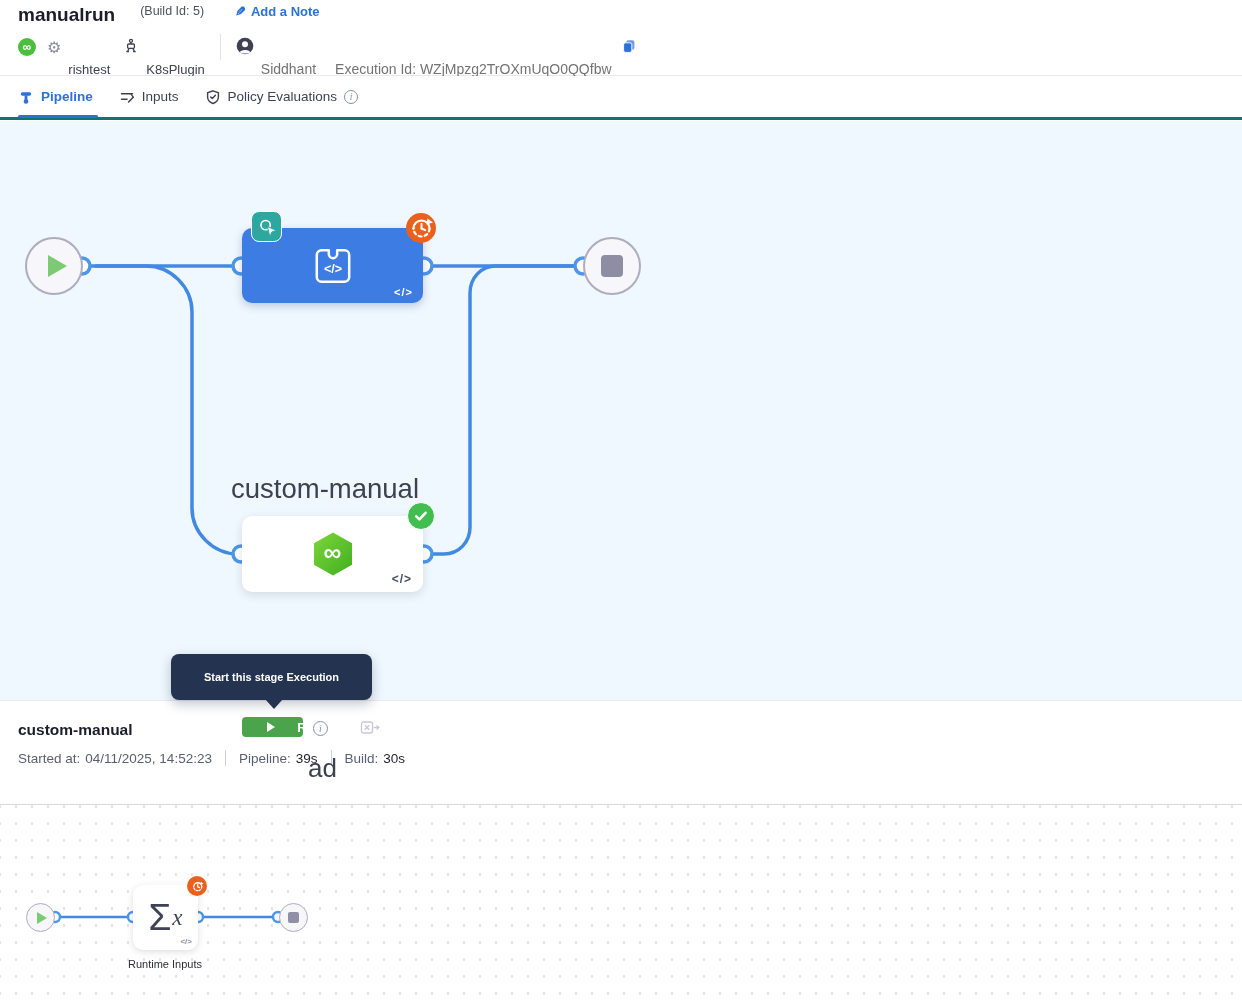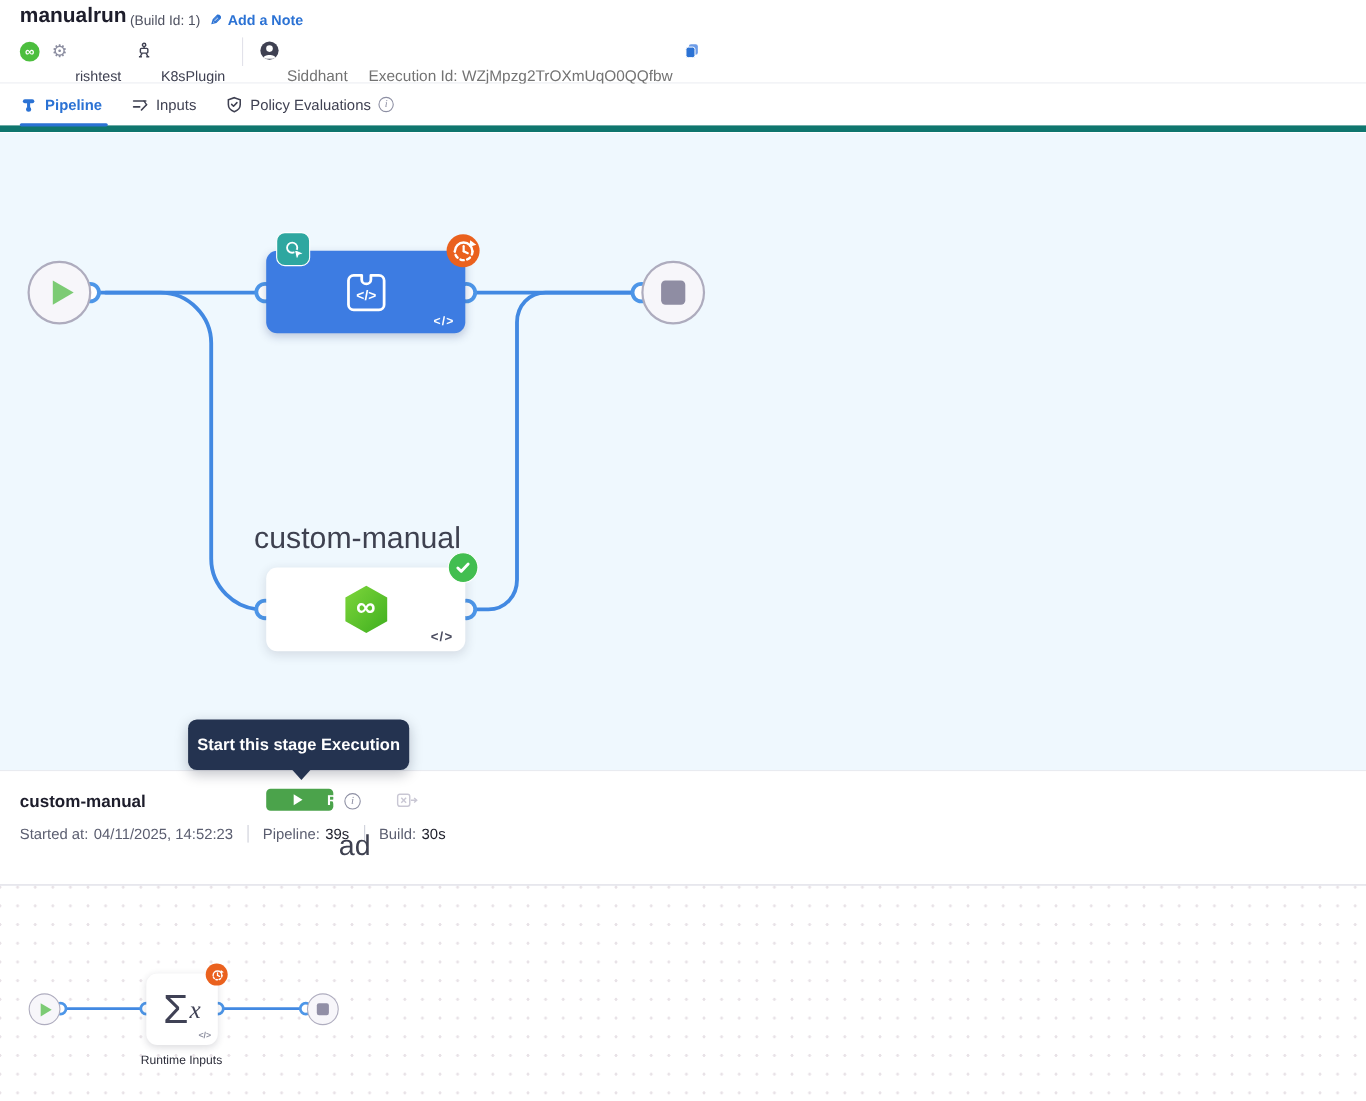--- a/index.html
+++ b/index.html
@@ -1,34 +1,34 @@
 <!DOCTYPE html>
 <html><head>
 <meta charset="utf-8">
 <style>
   * { margin:0; padding:0; box-sizing:border-box; }
   html,body { width:1242px; height:1001px; }
   body { font-family:"Liberation Sans", sans-serif; background:#fff; overflow:hidden; position:relative; }
 
   
   .hdr { position:absolute; top:0; left:0; width:1242px; height:76px; background:#fff; border-bottom:1px solid #E8EAF0; }
-  .hdr-row1 { position:absolute; top:4px; left:18px; display:flex; align-items:flex-end; gap:3px; }
+  .hdr-row1 { position:absolute; top:4px; left:18px; display:flex; align-items:flex-start; gap:25px; }
   .title { font-size:19px; font-weight:bold; color:#1D1D2B; }
   .buildid { font-size:12.5px; color:#4E5160; }
   .addnote { display:flex; align-items:center; gap:5px; color:#2B72D4; font-size:13px; font-weight:600; margin-left:6px; cursor:pointer; }
   .pencil { font-size:13px; color:#2B72D4; transform:scaleX(-1); }
   .hdr-row2 { position:absolute; top:33px; left:18px; height:28px; display:flex; align-items:center; font-size:13px; color:#3F4152; }
   .greenball { width:18px; height:18px; border-radius:50%; background:#4CBE3E; color:#fff; font-size:12px; font-weight:bold; display:flex; align-items:center; justify-content:center; line-height:1; }
   .gear { font-size:16px; color:#8B8DA0; margin-left:11px; }
   .r2txt { margin-left:7px;margin-top:44px; }
   .r2txt-lg { font-size:14px; color:#737373; }
   .vdiv { width:1px; height:26px; background:#E2E2EA; margin:0 15px 0 15px; }
 
   
-  .tabbar { position:absolute; top:76px; left:0; width:1242px; height:44px; background:#fff; border-bottom:6px solid #0f766e; display:flex; align-items:stretch; padding-left:18px; }
+  .tabbar { position:absolute; top:76px; left:0; width:1242px; height:44px; background:#fff; border-bottom:3px solid #0f766e; display:flex; align-items:stretch; padding-left:18px; }
   .tab { display:flex; align-items:center; gap:7px; font-size:13.5px; color:#3F4152; padding:0 13px; position:relative; cursor:pointer; }
   .tab:first-child { padding-left:0; }
   .tab.active { color:#2B72D4; font-weight:bold; }
   .tab.active::after { content:""; position:absolute; left:0; right:8px; bottom:-1px; height:3px; border-radius:2px; background:#2B72D4; }
   .infocircle { width:14px; height:14px; border:1.2px solid #8D8FA3; border-radius:50%; color:#8D8FA3; font-size:9.5px; display:flex; align-items:center; justify-content:center; font-style:italic; font-family:"Liberation Serif",serif; }
 
   
   .canvas { position:absolute; top:121px; left:0; width:1242px; height:579px; background:#EFF8FE; }
   .edges { position:absolute; top:0; left:0; }
   .roundnode { position:absolute; width:58px; height:58px; border-radius:50%; background:#F7F6FA; border:2px solid #AEACBE; display:flex; align-items:center; justify-content:center; }
@@ -40,21 +40,21 @@
   .codetag-d { position:absolute; right:11px; bottom:6px; color:#4B4D60; font-size:12px; font-weight:bold; letter-spacing:1px; }
   .badge-teal { position:absolute; left:9px; top:-17px; width:31px; height:31px; border-radius:8px; background:#2EA7A0; border:1.5px solid #fff; display:flex; align-items:center; justify-content:center; }
   .badge-orange { position:absolute; left:164px; top:-15px; width:30px; height:30px; border-radius:50%; background:#EA611E; display:flex; align-items:center; justify-content:center; }
   .badge-check { position:absolute; left:165px; top:-14px; width:28px; height:28px; border-radius:50%; background:#42BE50; border:1.5px solid #fff; display:flex; align-items:center; justify-content:center; }
   .stagelabel { position:absolute; left:200px; top:352px; width:250px; text-align:center; font-size:27.5px; color:#3E4150; }
   .fragmentlabel { position:absolute; left:308px; top:634px; font-size:26px; line-height:27px; color:#3E4150; z-index:1; }
   .hexwrap { display:flex; align-items:center; justify-content:center; position:relative; }
   .hex-inf { position:absolute; color:#fff; font-size:25px; font-weight:bold; line-height:1; padding-bottom:3px; }
 
   
-  .tooltip { position:absolute; left:171px; top:654px; width:201px; height:46px; background:#243350; border-radius:8px; color:#fff; font-size:15px; font-weight:600; display:flex; align-items:center; justify-content:center; z-index:60; box-shadow:0 4px 12px rgba(10,20,40,.25); }
+  .tooltip { position:absolute; left:171px; top:654px; width:201px; height:46px; background:#243350; border-radius:8px; color:#fff; font-size:11px; font-weight:600; display:flex; align-items:center; justify-content:center; z-index:60; box-shadow:0 4px 12px rgba(10,20,40,.25); }
   .tooltip-caret { position:absolute; left:265px; top:699px; width:0; height:0; border-left:9px solid transparent; border-right:9px solid transparent; border-top:10px solid #243350; z-index:60; }
 
   
   .execbar { position:absolute; top:700px; left:0; width:1242px; height:104px; background:#fff; border-top:1px solid #E9EBF0; }
   .stagename { position:absolute; left:18px; top:20px; font-size:15.5px; font-weight:bold; color:#1D1D2B; }
   .runbtn { position:absolute; left:242px; top:717px; width:61px; height:20px; background:#4BA34B; border:none; border-radius:4px; color:#fff; font-size:13px; font-weight:bold; display:flex; align-items:center; justify-content:center; gap:22px; cursor:pointer; font-family:inherit;padding-left:45px; }
   .runtri { width:0; height:0; border-left:8px solid #fff; border-top:5px solid transparent; border-bottom:5px solid transparent; }
   .ibtn { position:absolute; background:none; border:none; cursor:pointer; padding:0; }
   .info-i { width:15px; height:15px; border:1.4px solid #8D8FA3; border-radius:50%; color:#8D8FA3; font-size:10px; display:flex; align-items:center; justify-content:center; font-family:"Liberation Serif",serif; font-style:italic; }
   .graysq { width:11px; height:11px; border-radius:2.5px; background:#B1AFC2; }
@@ -74,21 +74,21 @@
   .sig-code { position:absolute; right:6px; bottom:4px; color:#8E90A0; font-size:8px; font-weight:bold; }
   .mini-badge-orange { position:absolute; left:54px; top:-9px; width:20px; height:20px; border-radius:50%; background:#EA611E; display:flex; align-items:center; justify-content:center; }
   .minilabel { position:absolute; left:90px; top:153px; width:150px; text-align:center; font-size:11px; color:#2C2D3A; }
 </style>
 </head>
 <body>
 
 <div class="hdr">
   <div class="hdr-row1">
     <span class="title">manualrun</span>
-    <span class="buildid">(Build Id: 1)</span>
+    <span class="buildid">(Build Id: 5)</span>
     <span class="addnote">
       <span class="pencil">✎</span>
       <span>Add a Note</span>
     </span>
   </div>
   <div class="hdr-row2">
     <span class="greenball">∞</span>
     <span class="gear">⚙</span>
     <span class="r2txt">rishtest</span>
     <span style="margin-left:13px">

